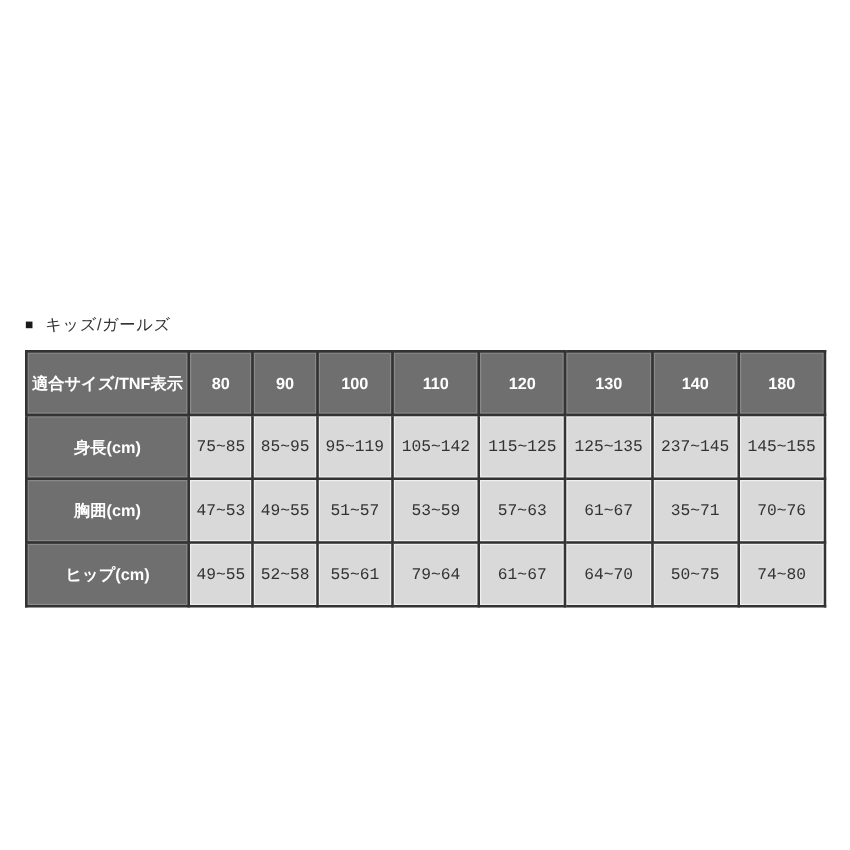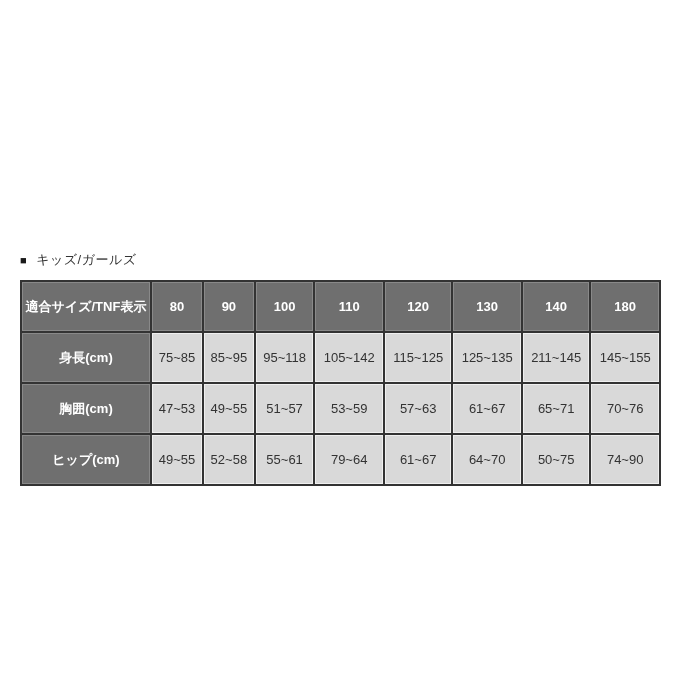--- a/index.html
+++ b/index.html
@@ -55,20 +55,21 @@
     box-shadow: inset 0 0 0 1px rgba(255,255,255,0.18);
   }
   table.size-chart th.corner {
     width: 124px;
   }
   table.size-chart td {
     background: var(--cell-bg, #d9d9d9);
     color: var(--cell-text, #333333);
     font-weight: normal;
     box-shadow: inset 0 0 0 1px rgba(255,255,255,0.6);
+    font-family: Liberation Mono, monospace;
   }
 </style>
 </head>
 <body>
 
 <div class="chart-wrap">
   <div class="section-title">
     <span class="bullet">■</span>
     <span>キッズ/ガールズ</span>
   </div>
@@ -84,44 +85,44 @@
           <th>130</th>
           <th>140</th>
           <th>180</th>
         </tr>
     </thead>
     <tbody>
         <tr>
           <th class="row-label">身長(cm)</th>
           <td>75~85</td>
           <td>85~95</td>
-          <td>95~118</td>
+          <td>95~119</td>
           <td>105~142</td>
           <td>115~125</td>
           <td>125~135</td>
-          <td>211~145</td>
+          <td>237~145</td>
           <td>145~155</td>
         </tr>
         <tr>
           <th class="row-label">胸囲(cm)</th>
           <td>47~53</td>
           <td>49~55</td>
           <td>51~57</td>
           <td>53~59</td>
           <td>57~63</td>
           <td>61~67</td>
-          <td>65~71</td>
+          <td>35~71</td>
           <td>70~76</td>
         </tr>
         <tr>
           <th class="row-label">ヒップ(cm)</th>
           <td>49~55</td>
           <td>52~58</td>
           <td>55~61</td>
           <td>79~64</td>
           <td>61~67</td>
           <td>64~70</td>
           <td>50~75</td>
-          <td>74~90</td>
+          <td>74~80</td>
         </tr>
       </tbody>
   </table>
 </div>
 
 </body></html>

